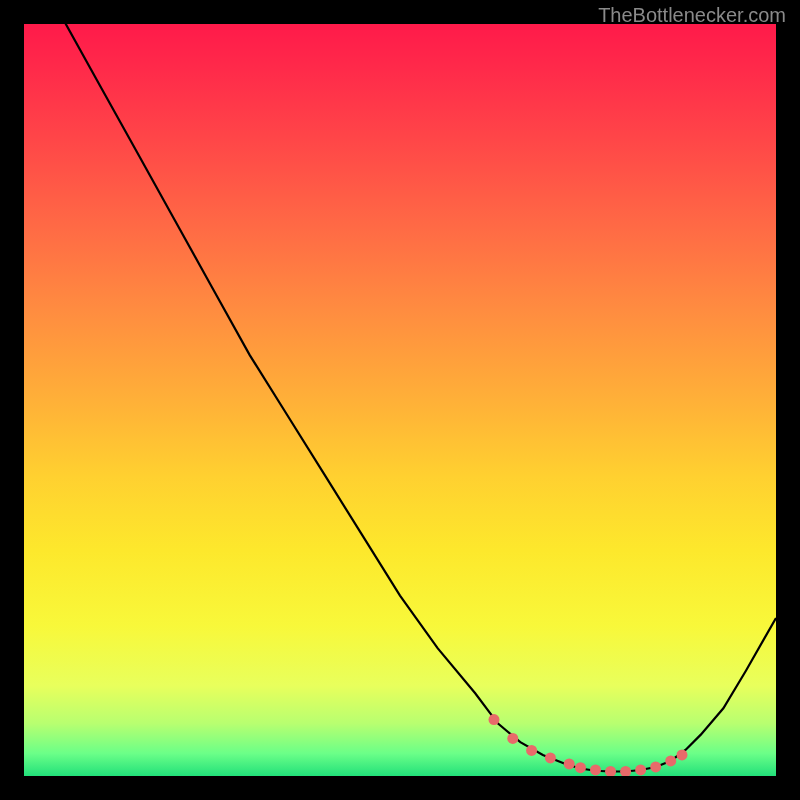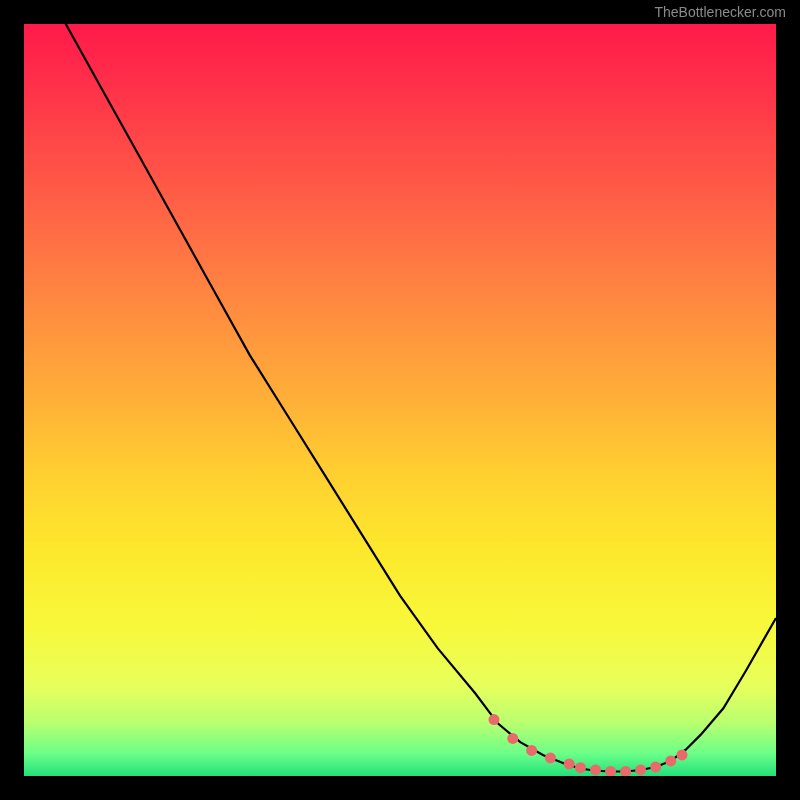--- a/index.html
+++ b/index.html
@@ -1,17 +1,17 @@
 <!DOCTYPE html>
 <html><head>
 <meta charset="utf-8">
 <style>
 body{margin:0;padding:0;background:#000;width:800px;height:800px;overflow:hidden;font-family:Arial,sans-serif}
 .frame{position:relative;width:800px;height:800px;background:#000}
-.attr{position:absolute;top:4px;right:14px;font-size:14px;color:#8a8a8a;font-weight:500}
+.attr{position:absolute;top:4px;right:14px;font-size:20px;color:#8a8a8a;font-weight:500}
 .plot{position:absolute;left:24px;top:24px;width:752px;height:752px;overflow:hidden}
 .grad{position:absolute;inset:0;background:linear-gradient(to bottom,
  #ff1a4a 0%,
  #ff2a4a 6%,
  #ff4548 15%,
  #ff6a45 27%,
  #ff8c40 38%,
  #ffb038 50%,
  #ffd030 60%,
  #fde82c 70%,

